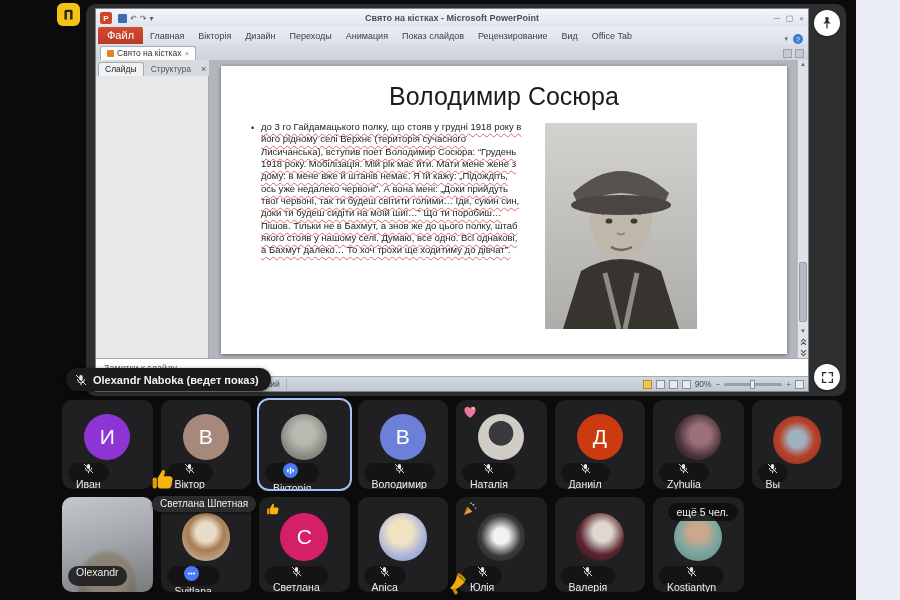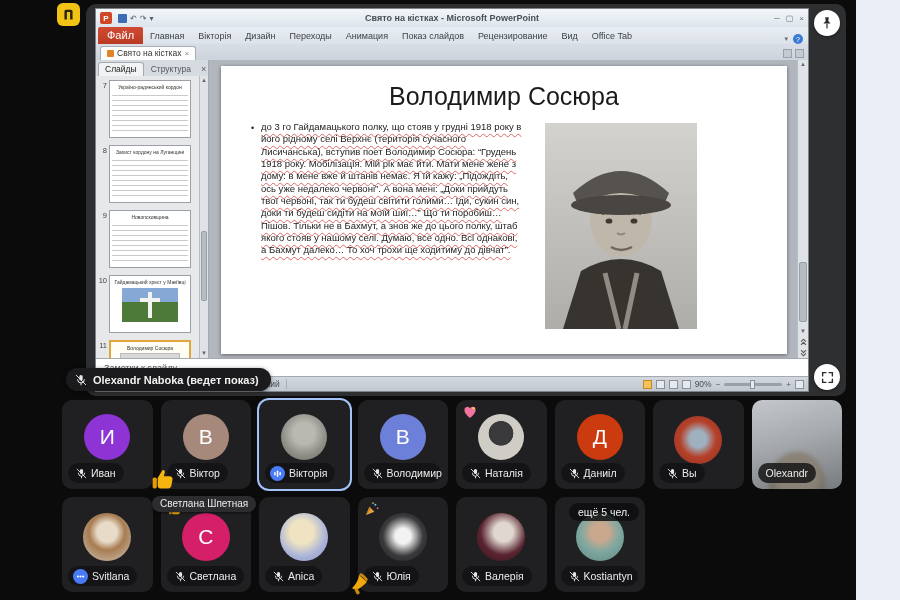--- a/index.html
+++ b/index.html
@@ -47,21 +47,21 @@
   .octabrow { height:16px; background:linear-gradient(#d9dee6,#cdd3dc); display:flex; align-items:flex-end;
     padding:0 4px; flex:0 0 auto; }
   .doc-tab { background:#fdfdfd; border:1px solid #a8aeb6; border-bottom:none; border-radius:3px 3px 0 0;
     display:flex; align-items:center; gap:3px; padding:1px 6px 2px; font-size:8.5px; color:#333; cursor:pointer; }
   .doc-ic { width:7px; height:7px; background:#e08428; border-radius:1px; }
   .doc-x { color:#888; font-size:8px; cursor:pointer; }
   .octab-right { margin-left:auto; display:flex; gap:3px; padding-bottom:2px; }
   .octab-right i { width:9px; height:9px; background:#c4cad2; border:1px solid #9aa0a8; display:block; cursor:pointer; }
 
   .mainrow { flex:1 1 auto; display:flex; min-height:0; }
-  .pane { width:113px; background:#e6e8ea; border-right:1px solid #a5aab1; display:flex; flex-direction:column; }
+  .pane { width:113px; background:#e6e8ea; border-right:1px solid #a5aab1; display:flex; flex-direction:row; }
   .pane-tabs { height:16px; display:flex; align-items:flex-end; background:#d6dbe2; padding:0 2px; gap:1px; }
   .pane-tab { font-size:8.5px; padding:1px 6px 2px; color:#555; border-radius:3px 3px 0 0; cursor:pointer; }
   .pane-tab.active { background:#f2f3f4; border:1px solid #a5aab1; border-bottom:none; color:#222; }
   .pane-x { margin-left:auto; font-size:9px; color:#555; padding:0 3px 2px; cursor:pointer; }
   .pane-body { flex:1; display:flex; min-height:0; }
   .thumb-list { flex:1; padding-top:4px; overflow:hidden; }
   .thumb-item { display:flex; margin-bottom:7px; }
   .thumb-num { width:13px; font-size:7.5px; color:#444; text-align:right; padding:1px 2px 0 0; }
   .thumb { width:82px; height:58px; background:#fff; border:1px solid #9aa0a6; padding:3px 2px;
     overflow:hidden; cursor:pointer; }
@@ -115,21 +115,21 @@
     grid-template-columns:repeat(8, 1fr); grid-template-rows:89px 95px; gap:8px; }
   .tile { position:relative; }
   .tile-inner { position:absolute; inset:0; border-radius:10px; background:#202023; overflow:hidden; }
   .tile.selected .tile-inner { box-shadow:0 0 0 2px #a3c3f8; }
   .avatar { position:absolute; left:50%; top:14px; transform:translateX(-50%); width:46px; height:46px;
     border-radius:50%; display:flex; align-items:center; justify-content:center;
     color:#fff; font-size:21px; }
   .row2 .avatar { top:16px; width:48px; height:48px; }
   .name-pill { position:absolute; left:6px; bottom:6px; height:20px; background:rgba(18,18,20,.82);
     border-radius:11px; display:flex; align-items:center; gap:4px; padding:0 8px; color:#ececec;
-    font-size:10.5px; max-width:86%; white-space:nowrap; }
+    font-size:10.5px; max-width:86%; white-space:nowrap;flex-direction:column; }
   .speak-ind { width:15px; height:15px; border-radius:50%; background:#4a7bf7; display:flex;
     align-items:center; justify-content:center; flex:0 0 auto; margin-left:-3px; }
   .more-badge { position:absolute; right:6px; top:6px; background:rgba(14,14,16,.85); border-radius:12px;
     padding:3px 9px; color:#f0f0f0; font-size:10.5px; z-index:3; }
   .reaction { position:absolute; z-index:5; line-height:0; }
   .tooltip { position:absolute; left:152px; top:496px; background:#2c2c2f; color:#ececec; font-size:10px;
     padding:2px 8px 3px; border-radius:8px; z-index:40; box-shadow:0 1px 3px rgba(0,0,0,.5); }
 
   
   .ph-statue { background:radial-gradient(circle at 50% 42%, #b9b9b1 0 30%, #8e8e86 62%, #6d6d65); }
@@ -482,20 +482,38 @@
                 <g fill="none" stroke="#e6e6e6" stroke-width="1" stroke-linecap="round">
                   <path d="M2.6 5.6a3.4 3.4 0 0 0 6.8 0"></path>
                   <path d="M6 9.2v1.6"></path>
                   <path d="M1.3 1.3l9.4 9.4"></path>
                 </g>
               </svg></span>
             <span>Даниіл</span>
           </div>
         </div>
       </div>
+      <div class="tile">
+        <div class="tile-inner">
+          <div class="avatar ph-girl-dark"></div>
+          <div class="name-pill">
+            <span style="line-height: 0;"><svg width="11" height="11" viewBox="0 0 12 12">
+                <g fill="#e6e6e6">
+                  <rect x="4.3" y="1" width="3.4" height="5.6" rx="1.7"></rect>
+                </g>
+                <g fill="none" stroke="#e6e6e6" stroke-width="1" stroke-linecap="round">
+                  <path d="M2.6 5.6a3.4 3.4 0 0 0 6.8 0"></path>
+                  <path d="M6 9.2v1.6"></path>
+                  <path d="M1.3 1.3l9.4 9.4"></path>
+                </g>
+              </svg></span>
+            <span>Zyhulia</span>
+          </div>
+        </div>
+      </div>
       <div class="tile row2">
         <div class="tile-inner">
           <div class="avatar ph-man-red"></div>
           <div class="name-pill">
             <span style="line-height: 0;"><svg width="11" height="11" viewBox="0 0 12 12">
                 <g fill="#e6e6e6">
                   <rect x="4.3" y="1" width="3.4" height="5.6" rx="1.7"></rect>
                 </g>
                 <g fill="none" stroke="#e6e6e6" stroke-width="1" stroke-linecap="round">
                   <path d="M2.6 5.6a3.4 3.4 0 0 0 6.8 0"></path>

